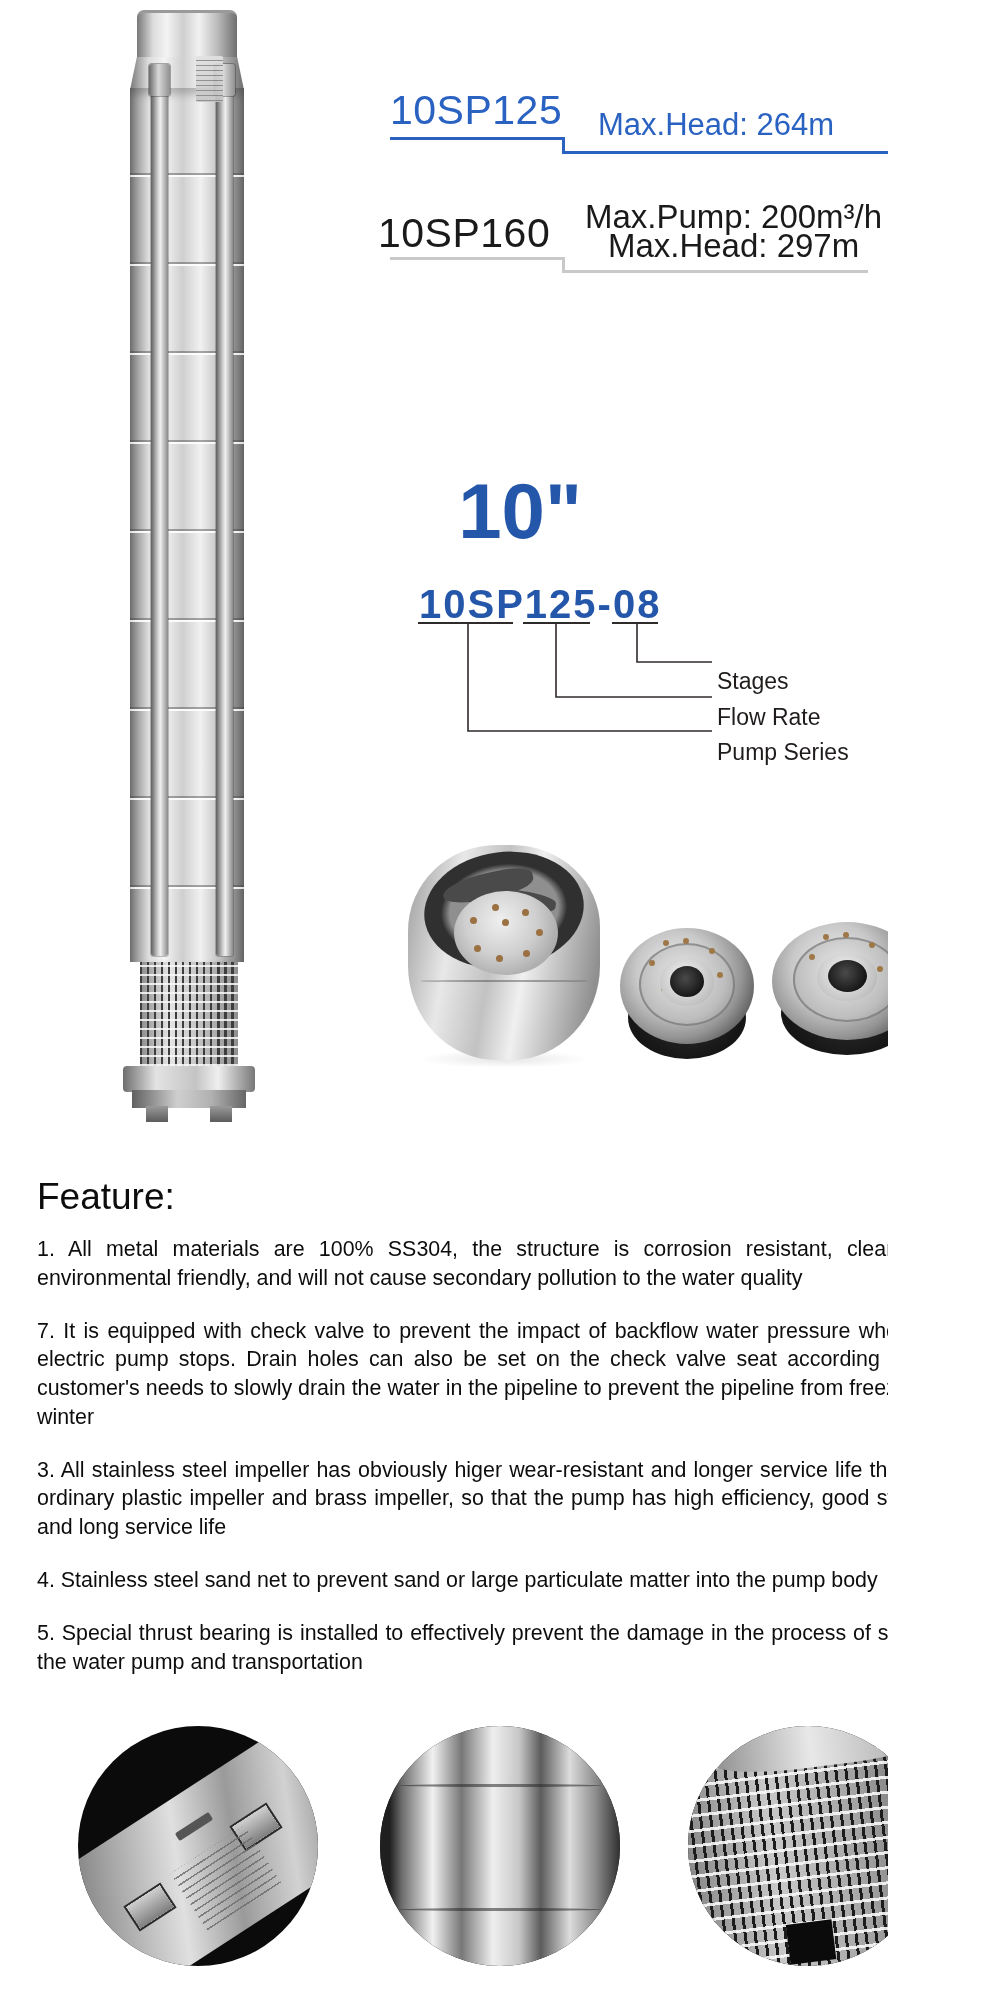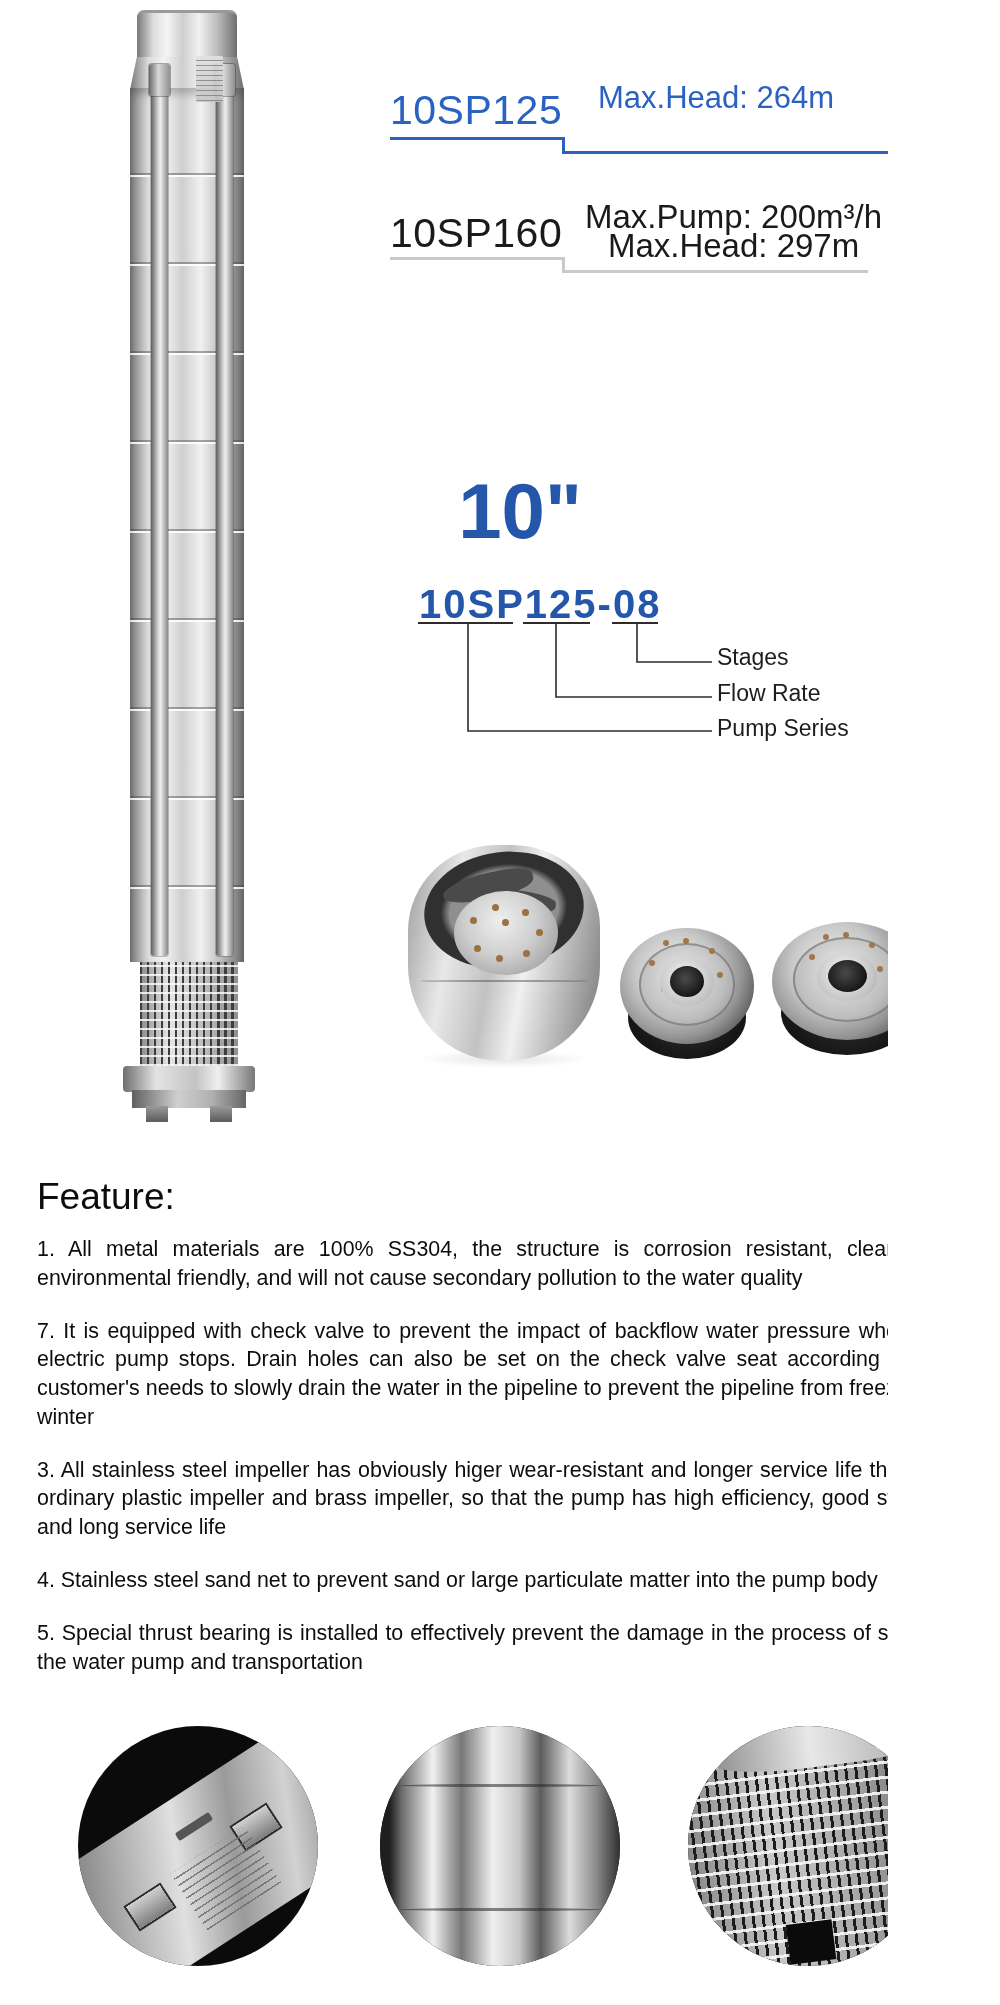--- a/index.html
+++ b/index.html
@@ -23,21 +23,21 @@
   .spec-lines.black{color:#1a1a1a;font-size:33px;line-height:29px;}
 
   .size-heading{
     position:absolute;left:420px;top:472px;width:200px;text-align:center;
     font-size:78px;font-weight:bold;line-height:1;color:var(--headline-blue,#2456a9);
   }
   .model-code{
     position:absolute;left:419px;top:582px;font-size:40px;font-weight:bold;
     letter-spacing:2px;color:var(--headline-blue,#2456a9);white-space:nowrap;
   }
-  .callout-label{position:absolute;left:717px;font-size:23px;color:#1f1c1b;white-space:nowrap;}
+  .callout-label{position:absolute;left:717px;font-size:23px;color:#1f1c1b;white-space:nowrap;margin-top:24px;}
 
   
   .pump{position:absolute;left:118px;top:8px;width:145px;height:1135px;}
   .pump *{position:absolute;}
   .metal-h{background:linear-gradient(90deg,#787878 0%,#dcdcdc 16%,#f4f4f4 30%,#cfcfcf 46%,#f1f1f1 62%,#bdbdbd 80%,#6e6e6e 100%);}
   .pump-collar{left:19px;top:2px;width:100px;height:48px;border-radius:7px 7px 0 0;border-top:3px solid #9a9a9a;}
   .pump-shoulder{left:12px;top:49px;width:114px;height:33px;clip-path:polygon(6% 0,94% 0,100% 100%,0 100%);}
   .pump-body{
     left:12px;top:80px;width:114px;height:874px;
     background-image:
@@ -168,24 +168,24 @@
 
   <svg class="overlay-svg" width="1000" height="770" viewBox="0 0 1000 770">
     <path class="blue-line" d="M390 138.5 L563.5 138.5 L563.5 152.5 L988 152.5"></path>
     <path class="gray-line" d="M390 258.5 L563.5 258.5 L563.5 271.5 L868 271.5"></path>
     <path class="code-underline" d="M418 623 H513 M523 623 H590 M612 623 H658"></path>
     <path class="callout-line" d="M637 623 V662 H712 M556 623 V697 H712 M468 623 V731 H712"></path>
   </svg>
 
   <div class="spec-name blue" style="left:390px;top:87px;">10SP125</div>
   <div class="spec-lines blue" style="left:598px;top:82px;">
-    <div style="position:static;">Max.Head: 264m</div>
-  </div>
-
-  <div class="spec-name black" style="left:390px;top:210px;">10SP160</div>
+    <div style="position:static;margin-top:27px;">Max.Head: 264m</div>
+  </div>
+
+  <div class="spec-name black" style="left:378px;top:210px;">10SP160</div>
   <div class="spec-lines black" style="left:585px;top:202px;">
     <div style="position:static;">Max.Pump: 200m³/h</div>
     <div style="position:static;text-align:center;">Max.Head: 297m</div>
   </div>
 
   <div class="size-heading">10"</div>
 
   <div class="model-code">10SP125-08</div>
   <div class="callout-label" style="top:644px;">Stages</div>
   <div class="callout-label" style="top:680px;">Flow Rate</div>

